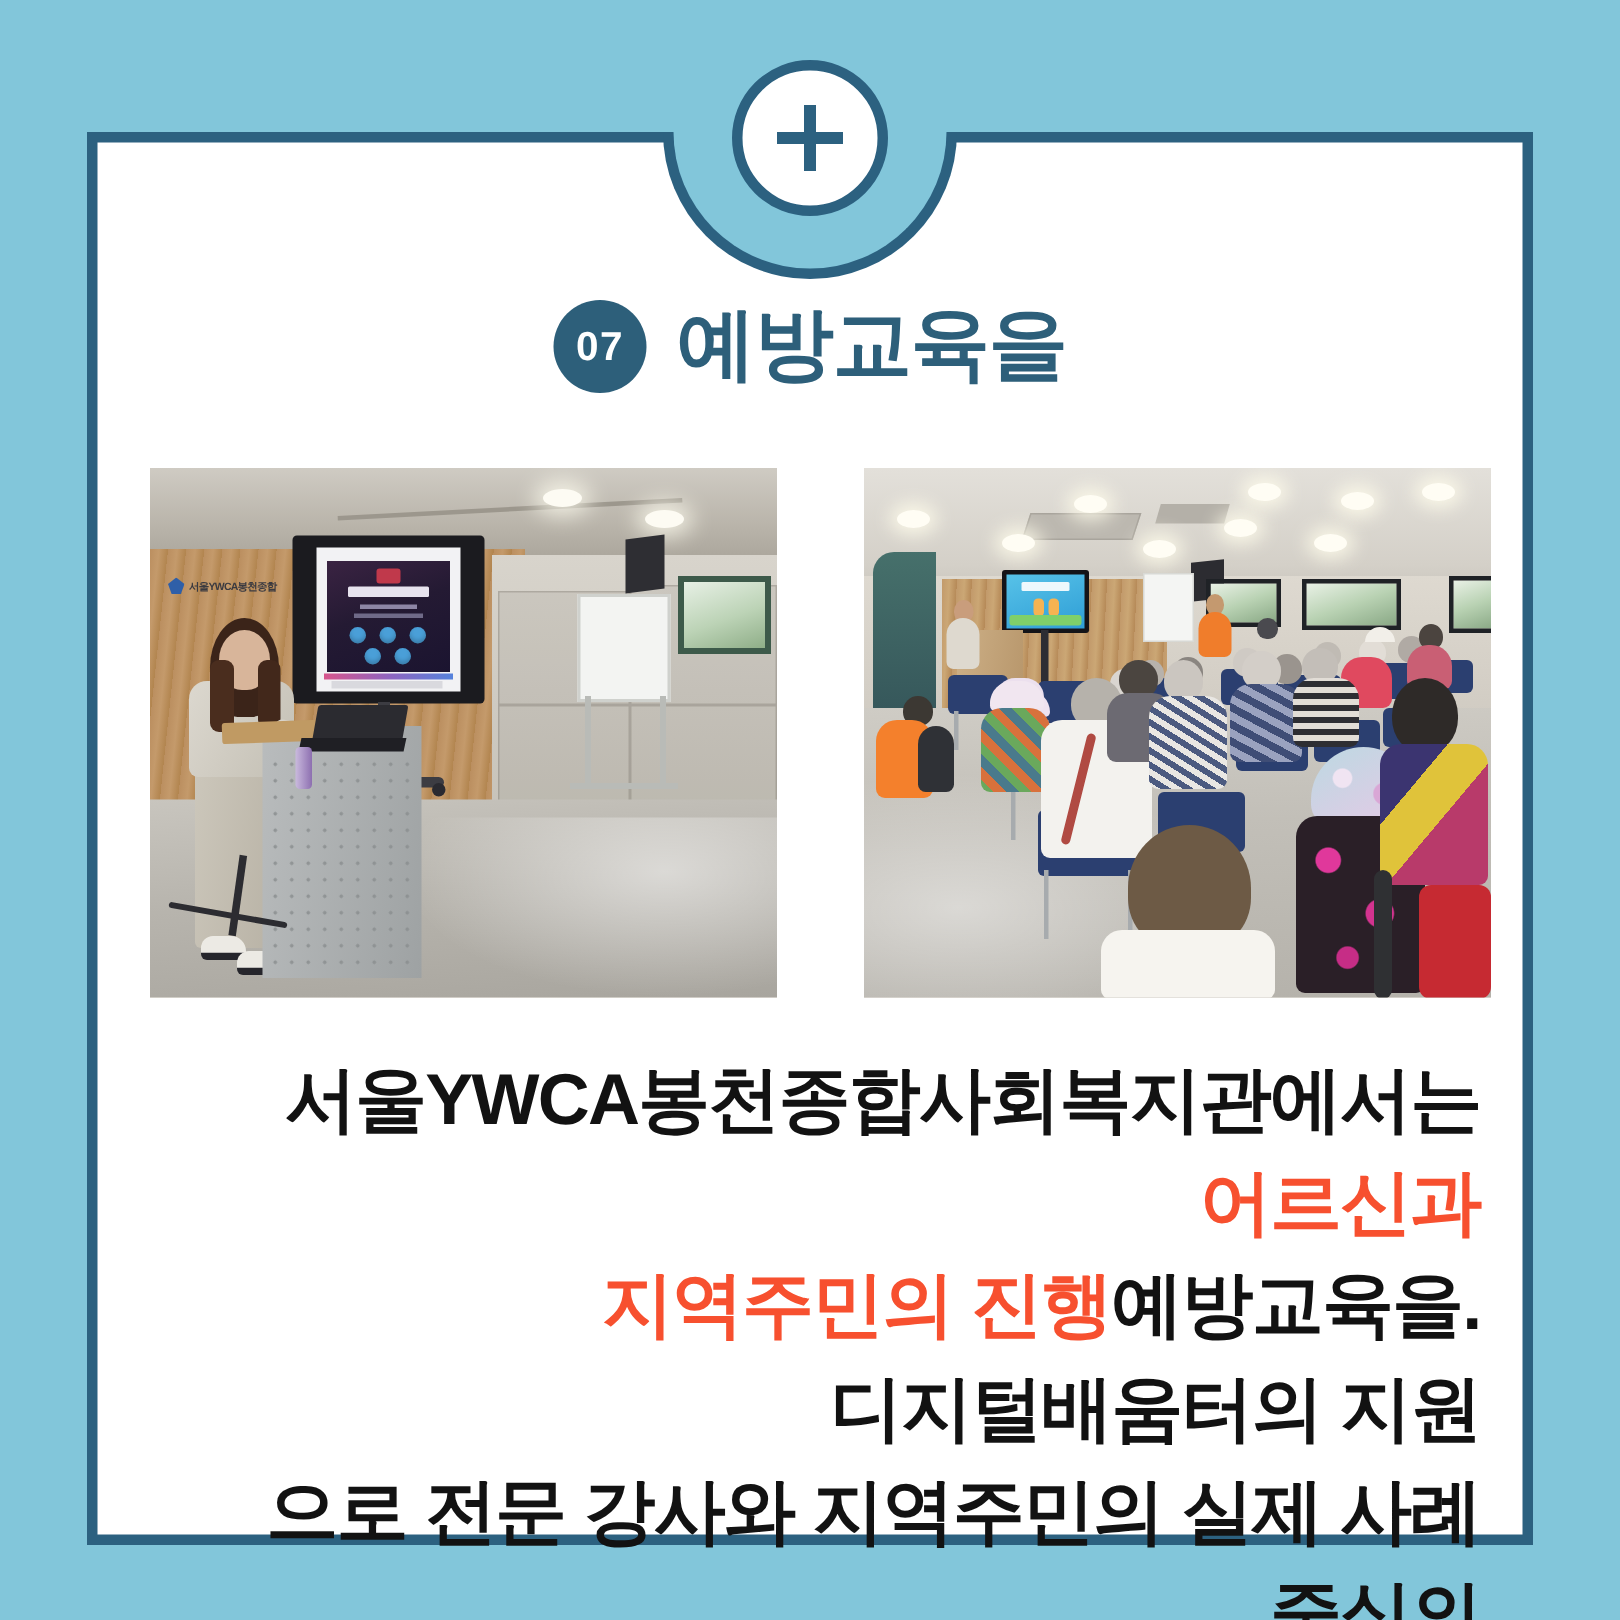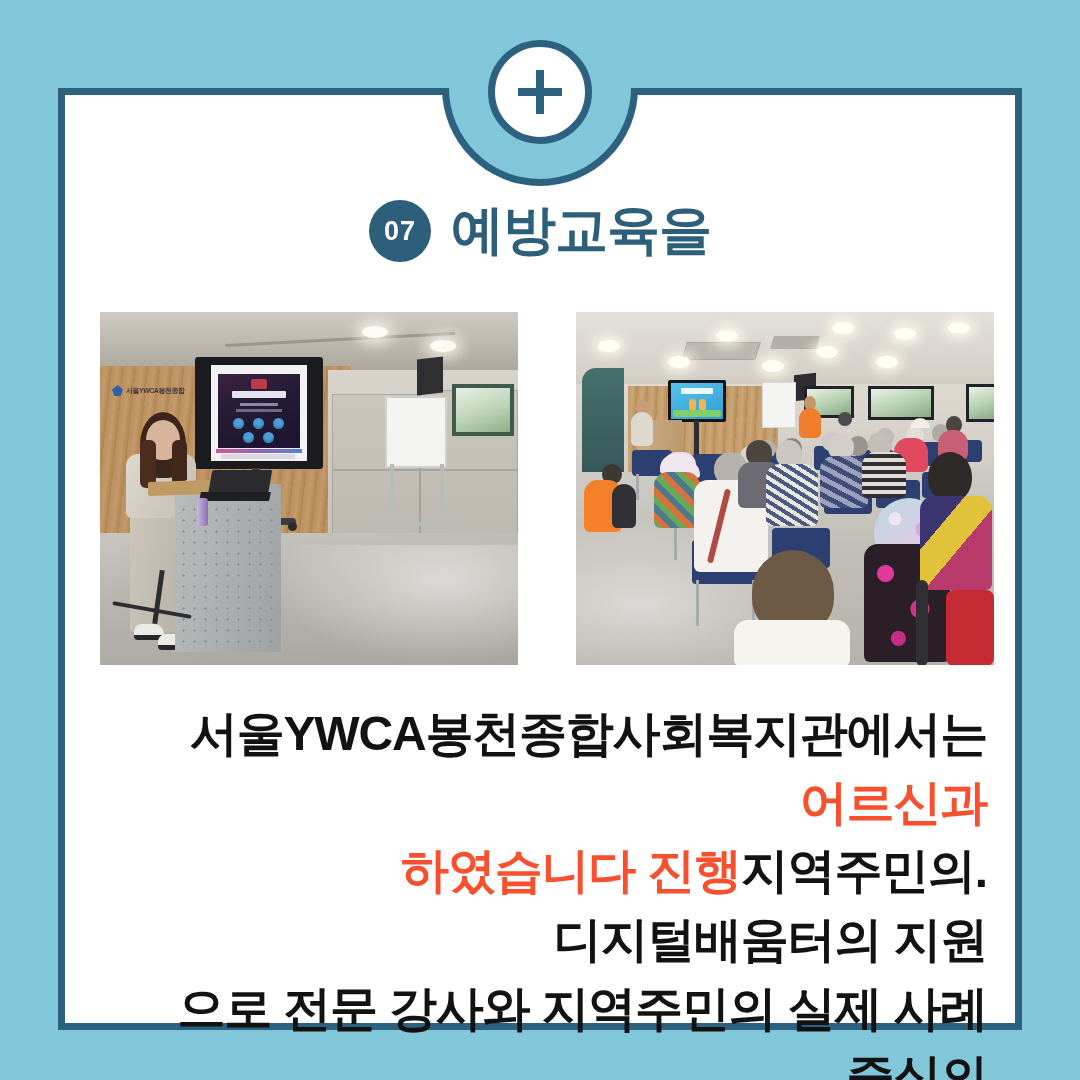--- a/index.html
+++ b/index.html
@@ -508,21 +508,21 @@
       <div class="body-t" style="left:370px;top:278px;width:48px;height:76px;background:#c62a32;border-radius:8px;"></div>
       <div class="body-t" style="left:340px;top:268px;width:12px;height:86px;background:#2f3033;border-radius:6px;"></div>
     </div>
   </div>
 
   <div id="copy">
     <div>
       <span>서울YWCA봉천종합사회복지관에서는 </span><span class="hl">어르신과</span>
     </div>
     <div>
-      <span class="hl">하였습니다 진행</span><span>지역주민의. 디지털배움터의 지원</span>
+      <span class="hl">지역주민의 진행</span><span>예방교육을. 디지털배움터의 지원</span>
     </div>
     <div>
       <span>으로 전문 강사와 지역주민의 실제 사례 중심의</span>
     </div>
   </div>
 </div>
 
 <div id="plus-badge">
   <svg width="52" height="52" viewBox="0 0 52 52">
     <rect x="22" y="4" width="8" height="44" fill="#2c6180"></rect>

